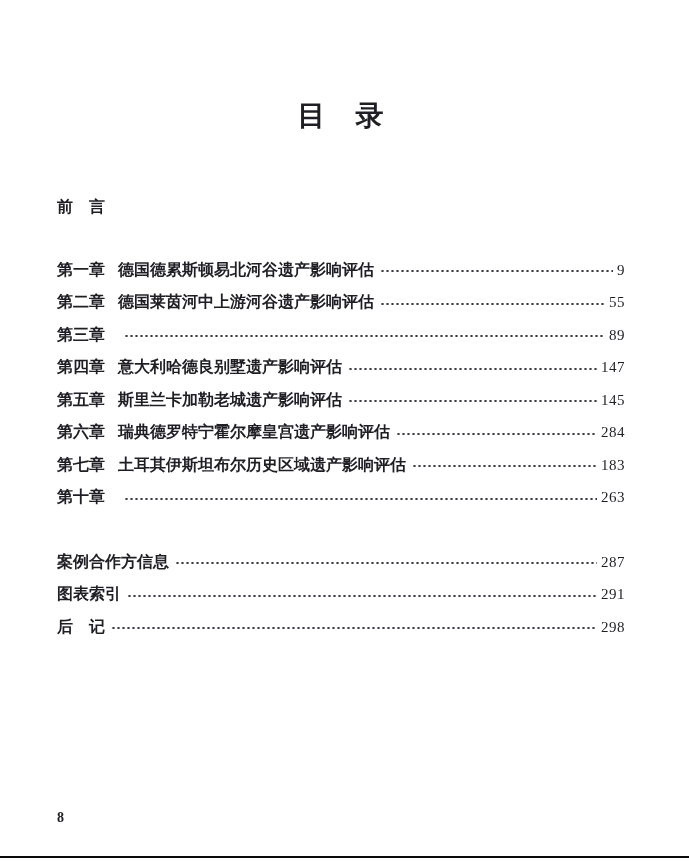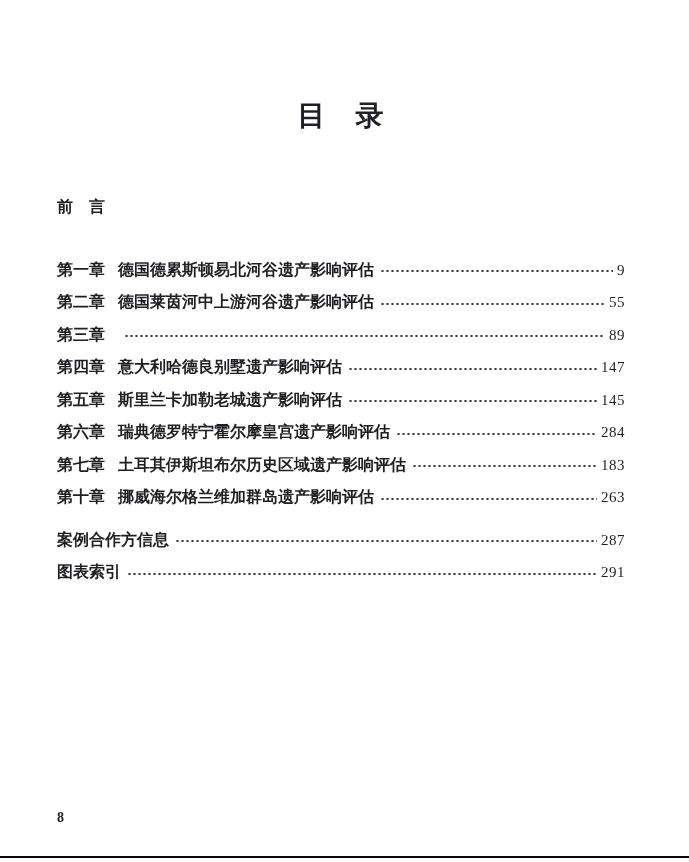--- a/index.html
+++ b/index.html
@@ -34,21 +34,21 @@
     margin-top: 63px;
     height: 20px;
     line-height: 20px;
     font-size: 16px;
     font-weight: 600;
   }
   .chapters {
     margin-top: 37px;
   }
   .backmatter {
-    margin-top: 10px;
+    margin-top: 32px;
   }
   .toc-row {
     height: 32.5px;
     display: flex;
     align-items: center;
     font-size: 16px;
     font-weight: 600;
     white-space: nowrap;
   }
   .chap-label {
@@ -133,35 +133,39 @@
       <span class="page-num">284</span>
     </div>
     <div class="toc-row">
       <span class="chap-label">第七章</span>
       <span class="chap-title">土耳其伊斯坦布尔历史区域遗产影响评估</span>
       <span class="dots"></span>
       <span class="page-num">183</span>
     </div>
     <div class="toc-row">
       <span class="chap-label">第十章</span>
-      <span class="chap-title">挪威海尔格兰维加群岛遗产影响评估</span>
       <span class="dots"></span>
       <span class="page-num">263</span>
     </div>
   </div>
 
   <div class="backmatter">
     <div class="toc-row">
       <span class="chap-title">案例合作方信息</span>
       <span class="dots"></span>
       <span class="page-num">287</span>
     </div>
     <div class="toc-row">
       <span class="chap-title">图表索引</span>
       <span class="dots"></span>
       <span class="page-num">291</span>
     </div>
+    <div class="toc-row">
+      <span class="chap-title">后　记</span>
+      <span class="dots"></span>
+      <span class="page-num">298</span>
+    </div>
   </div>
 
 </div>
 
 <div class="folio">8</div>
 <div class="bottom-edge"></div>
 
 </body></html>

